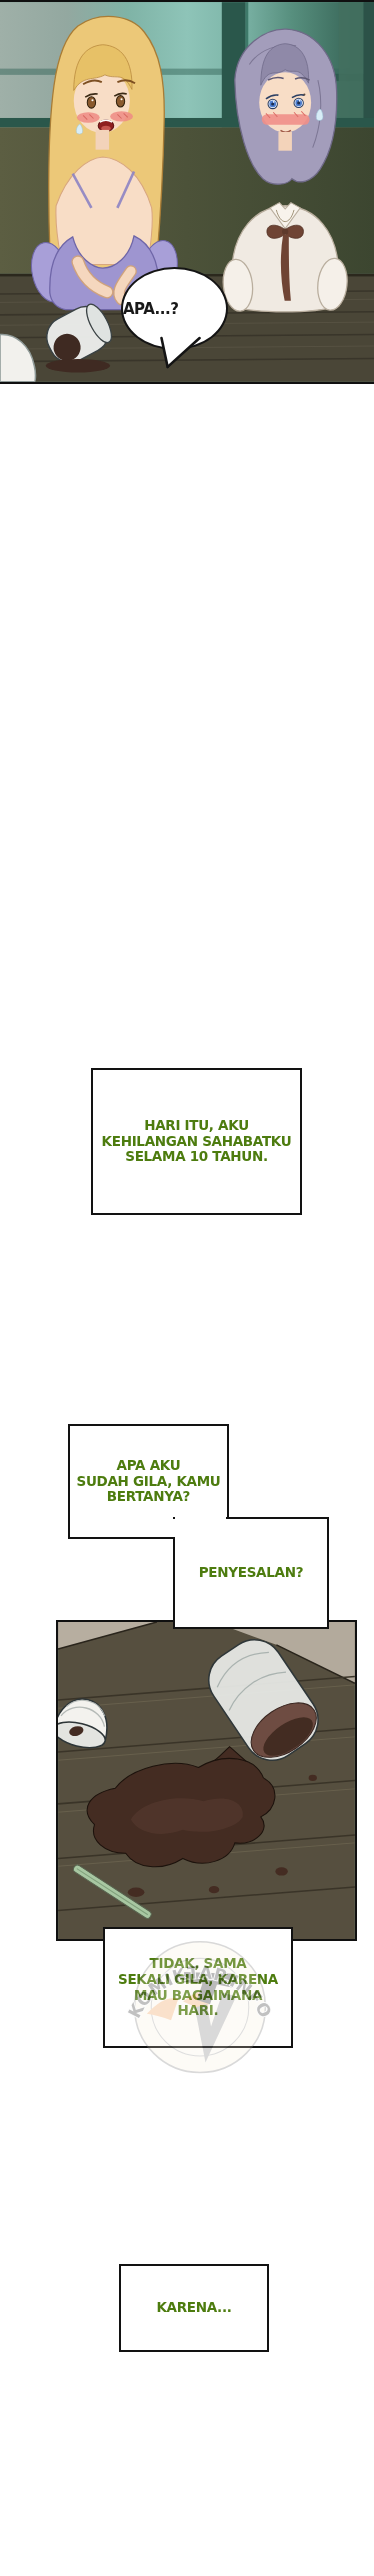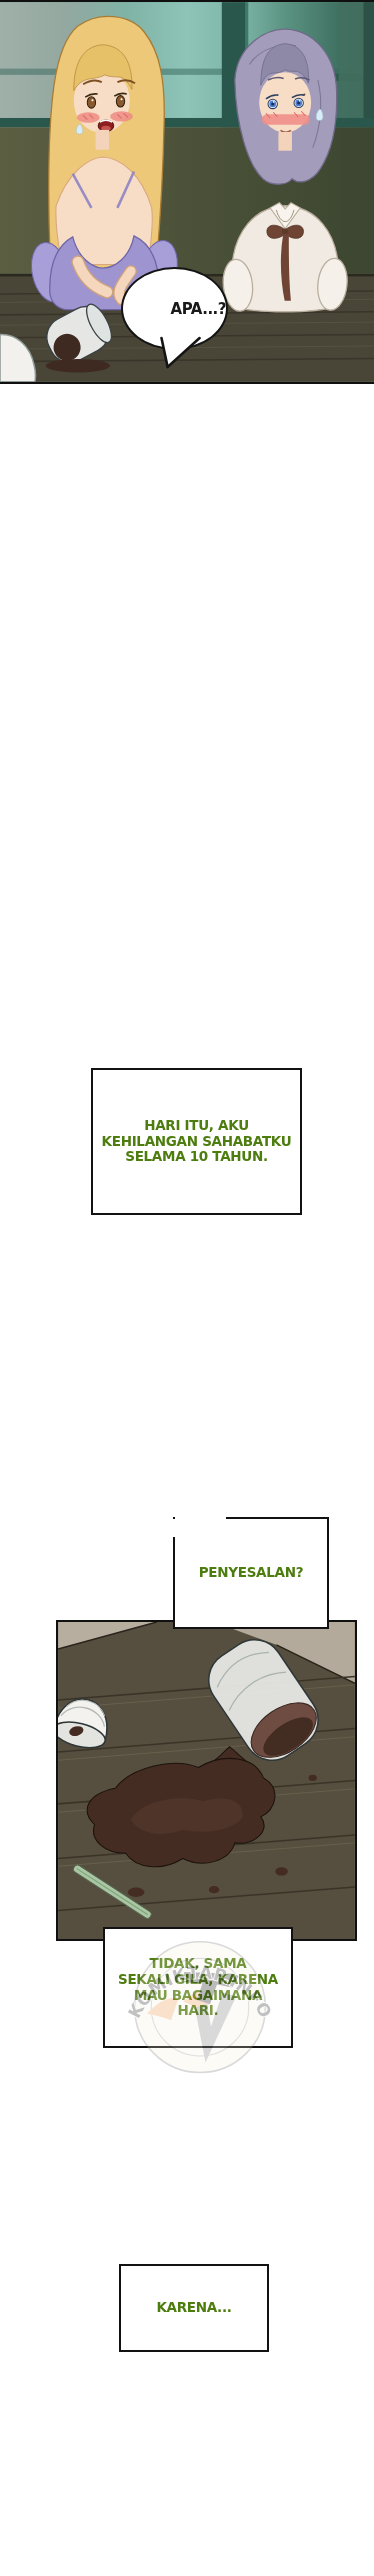--- a/index.html
+++ b/index.html
@@ -13,21 +13,21 @@
   }
   
   .panel{position:absolute;z-index:1;box-sizing:border-box;overflow:hidden;background:#6d9a8c;}
   #panel1{left:0;top:663;width:374px;height:384px;border-top:2.1px solid #101010;border-bottom:2.1px solid #101010;}
   #panel2{left:56px;top:1620px;width:301px;height:321px;border:2.1px solid #101010;}
   .panel svg{display:block;}
   
   #bubble{
     position:absolute;left:121px;top:267px;width:107px;height:83px;
     box-sizing:border-box;background:#ffffff;border:2.6px solid #141414;border-radius:50%;
-    display:flex;align-items:center;justify-content:flex-end;z-index:3;
+    display:flex;align-items:center;justify-content:flex-start;z-index:3;
   }
   #bubble .btext{font-weight:bold;font-size:15px;letter-spacing:-0.5px;color:#191919;}
   #bubble-tail{position:absolute;left:149px;top:336px;z-index:4;}
   
   .caption{
     position:absolute;box-sizing:border-box;background:#ffffff;border:2.1px solid #121212;
     display:flex;flex-direction:column;justify-content:center;align-items:center;
     text-align:center;color:#4d7c0f;font-weight:bold;font-size:13.5px;line-height:1.17;
     letter-spacing:-0.3px;z-index:2;
   }
@@ -174,20 +174,25 @@
     <line x1="24" y1="4" x2="36" y2="60" stroke="#141414" stroke-width="5" stroke-linecap="round"></line>
     <line x1="98" y1="4" x2="36" y2="60" stroke="#141414" stroke-width="5" stroke-linecap="round"></line>
   </svg>
 
   <div id="box1" class="caption">
     <div>HARI ITU, AKU</div>
     <div>KEHILANGAN SAHABATKU</div>
     <div>SELAMA 10 TAHUN.</div>
   </div>
 
+  <div id="box2" class="caption">
+    <div>APA AKU</div>
+    <div>SUDAH GILA, KAMU</div>
+    <div>BERTANYA?</div>
+  </div>
 
   <div id="box3" class="caption">
     <div>PENYESALAN?</div>
   </div>
   <div id="patch-a" class="patch"></div>
   <div id="patch-b" class="patch"></div>
 
   <div id="panel2" class="panel">
     <svg width="297" height="317" viewBox="0 0 571 610">
       <rect x="0" y="0" width="571" height="610" fill="#564f3f"></rect>

